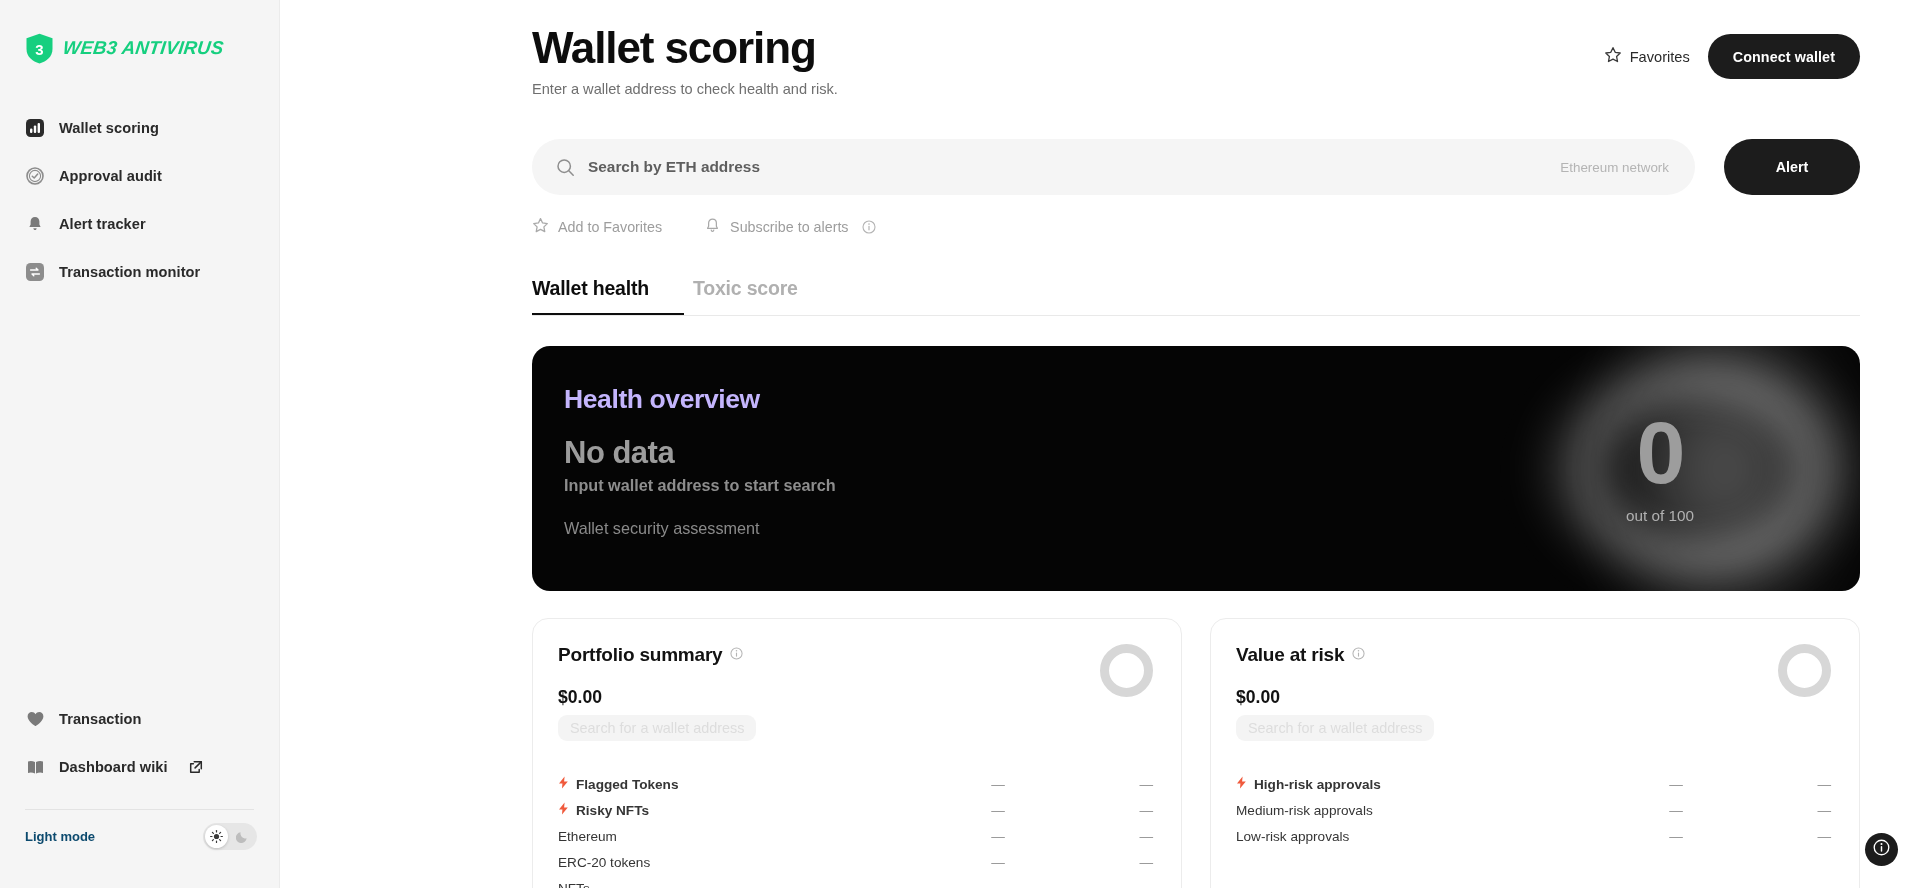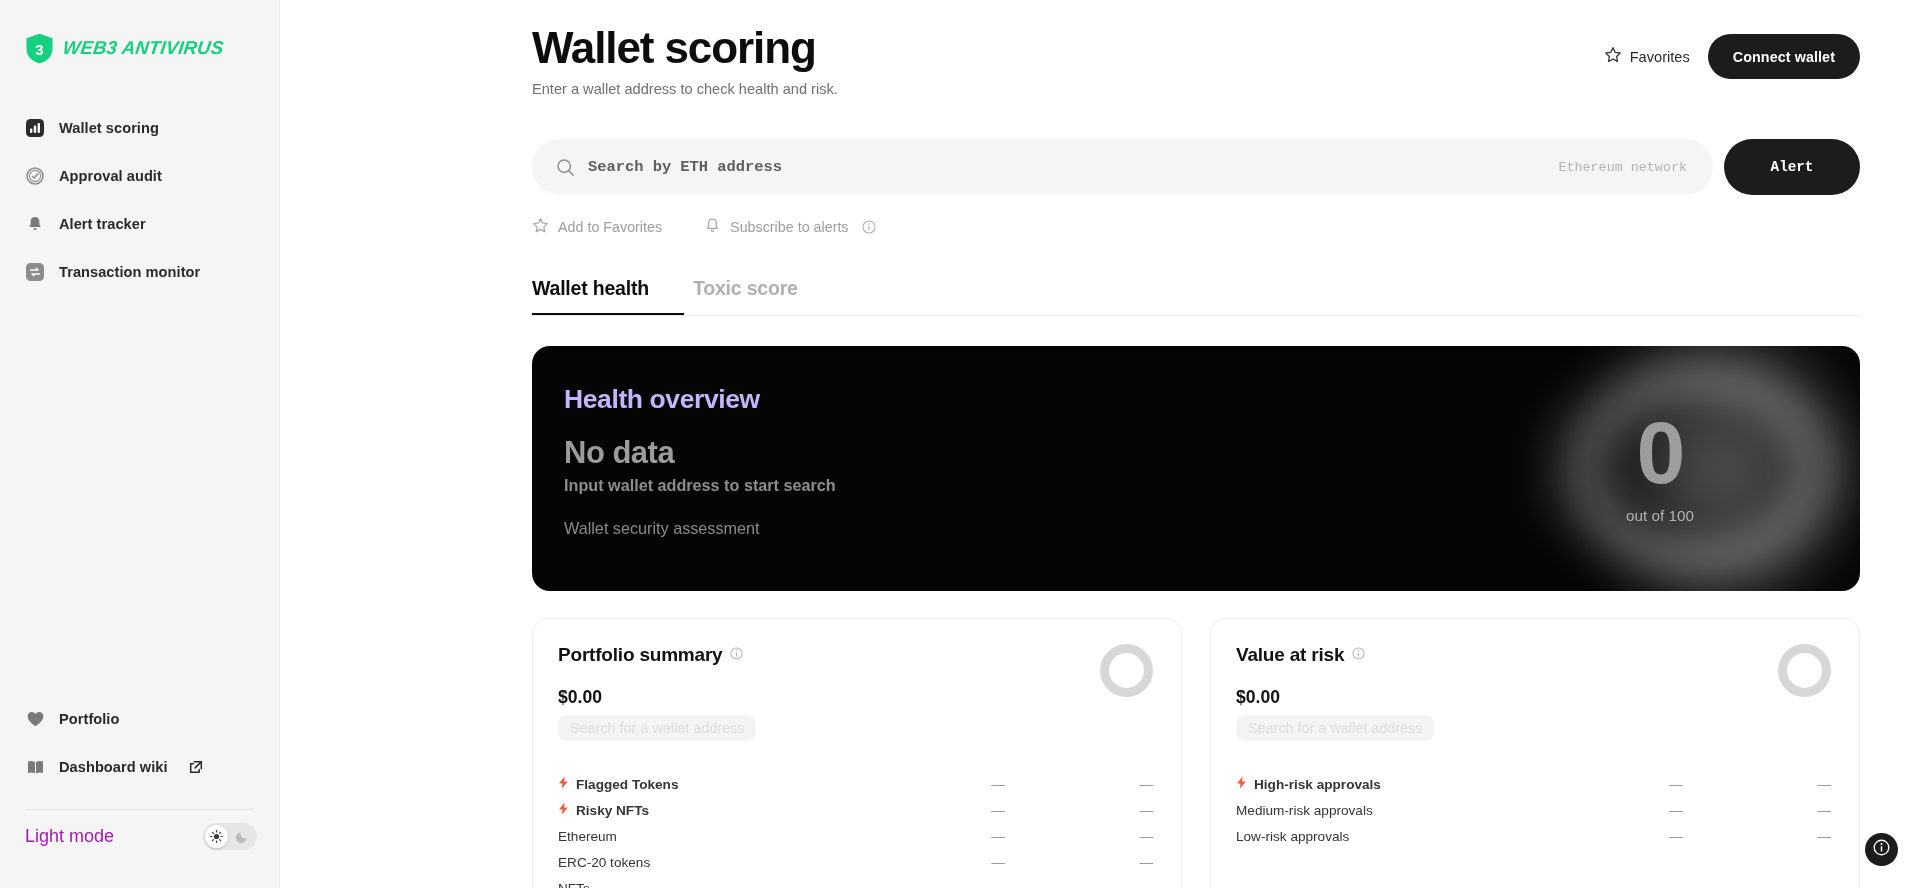--- a/index.html
+++ b/index.html
@@ -46,21 +46,21 @@
   .sidebar-bottom {
     margin-top: auto;
     display: flex; flex-direction: column;
     padding-bottom: 26px;
   }
   .divider { height: 1px; background: #e3e3e3; margin: 18px 25px 0 25px; }
   .theme-row {
     display: flex; align-items: center; justify-content: space-between;
     padding: 0 22px 0 25px; height: 52px;
   }
-  .theme-label { font-size: 18px; color: #a21caf; }
+  .theme-label { font-size: 13px; color: #0c4a6e; font-weight: bold; }
   .toggle {
     width: 54px; height: 27px; border-radius: 14px;
     background: #e6e6e6; position: relative; cursor: pointer;
     display: flex; align-items: center;
   }
   .toggle .knob {
     position: absolute; left: 2px; top: 2px;
     width: 23px; height: 23px; border-radius: 50%;
     background: #ffffff; box-shadow: 0 1px 3px rgba(0,0,0,.18);
   }
@@ -89,21 +89,21 @@
     font-size: 14.6px; color: #2a2a2a; cursor: pointer;
   }
   .connect-btn {
     background: #1c1c1c; color: #fff; border: 0;
     font-family: inherit; font-size: 14.3px; font-weight: 700;
     border-radius: 26px; padding: 0 25px; height: 45px;
     cursor: pointer; letter-spacing: .1px;
   }
 
   
-  .search-row { display: flex; align-items: flex-start; gap: 11px; margin-top: 42px; font-family: Liberation Mono, monospace; }
+  .search-row { display: flex; align-items: flex-start; gap: 29px; margin-top: 42px; }
   .search-box {
     flex: 1; height: 56px; background: #f5f5f5; border-radius: 28px;
     display: flex; align-items: center; padding: 0 26px 0 24px;
   }
   .search-ico { flex: 0 0 20px; margin-right: 12px; display:flex; }
   .search-input {
     flex: 1; border: 0; background: transparent; outline: none;
     font-family: inherit; font-size: 15.4px; font-weight: 700; color: #3d3d3d;
   }
   .search-input::placeholder { color: #5e5e5e; font-weight: 700; opacity: 1; }
@@ -259,21 +259,21 @@
       </div>
     </nav>
 
     <div class="sidebar-bottom">
       <div class="nav-item">
         <span class="ico">
           <svg width="19" height="18" viewBox="0 0 19 18">
               <path d="M9.5 16 C9.5 16 1.6 11.4 1.6 6.4 C1.6 3.9 3.5 2.1 5.8 2.1 C7.3 2.1 8.7 3 9.5 4.2 C10.3 3 11.7 2.1 13.2 2.1 C15.5 2.1 17.4 3.9 17.4 6.4 C17.4 11.4 9.5 16 9.5 16 Z" fill="#7a7a7a"></path>
             </svg>
         </span>
-        <span class="nav-label">Portfolio</span>
+        <span class="nav-label">Transaction</span>
       </div>
       <div class="nav-item">
         <span class="ico">
           <svg width="19" height="18" viewBox="0 0 19 18">
               <path d="M2 3.4 C4 2.6 6.6 2.7 9 3.9 V15.4 C6.6 14.2 4 14.1 2 14.9 Z" fill="#7a7a7a"></path>
               <path d="M17 3.4 C15 2.6 12.4 2.7 10 3.9 V15.4 C12.4 14.2 15 14.1 17 14.9 Z" fill="#7a7a7a"></path>
             </svg>
         </span>
         <span class="nav-label">Dashboard wiki</span>
         <span class="nav-ext">

